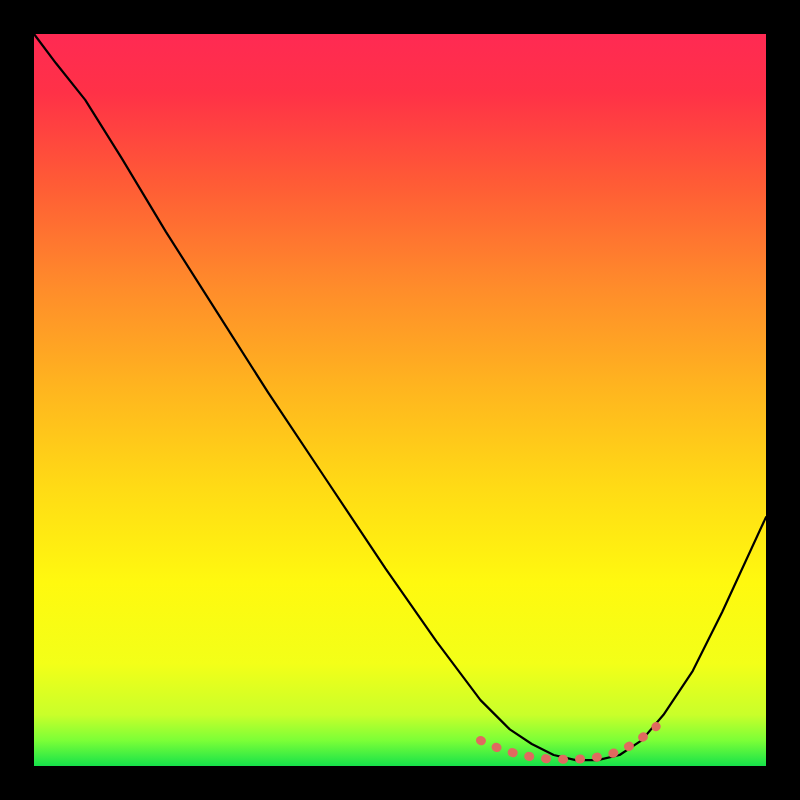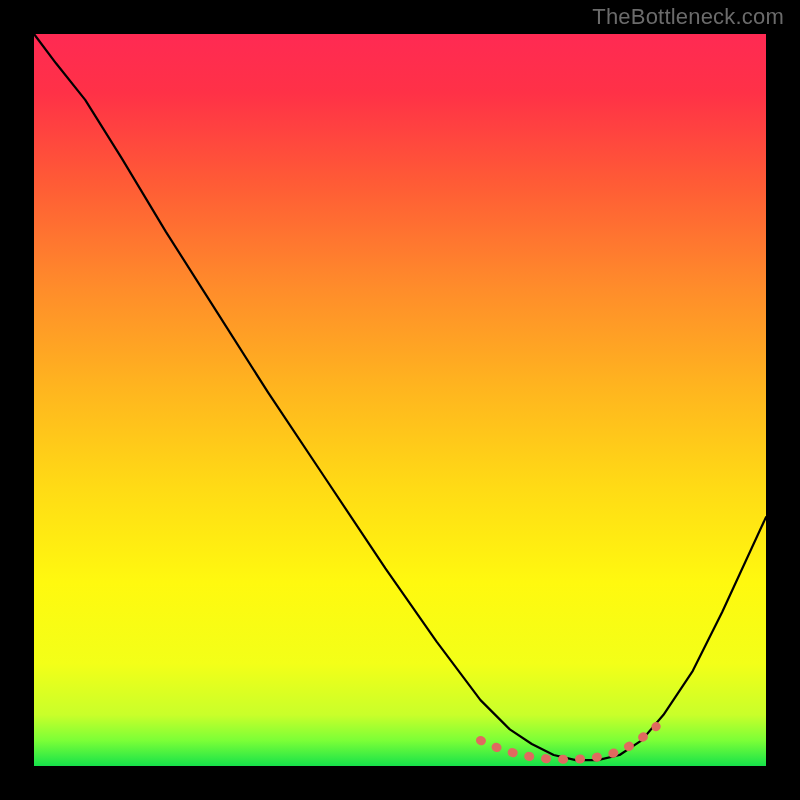--- a/index.html
+++ b/index.html
@@ -32,14 +32,13 @@
 
     <rect x="34" y="34" width="732" height="732" fill="url(#bg)"></rect>
 
     <path id="curve-path" fill="none" stroke="#000" stroke-width="2.2" stroke-linejoin="round" stroke-linecap="round" d="M34.0 34.0 L56.0 63.3 L85.2 99.9 L121.8 158.4 L165.8 231.6 L217.0 312.2 L268.2 392.7 L326.8 480.5 L385.4 568.4 L436.6 641.6 L480.5 700.1 L509.8 729.4 L531.8 744.0 L553.7 755.0 L575.7 760.1 L597.6 760.1 L619.6 755.0 L641.6 740.4 L663.5 714.8 L692.8 670.8 L722.1 612.3 L766.0 517.1"></path>
 
     <path id="marker-path" fill="none" stroke="#e06a5f" stroke-width="9" stroke-linecap="round" stroke-dasharray="1 16" d="M480.5 740.4 L502.5 749.9 L524.4 755.8 L546.4 758.7 L568.4 759.4 L590.3 758.7 L612.3 753.6 L634.2 744.0 L656.2 726.5"></path>
 
     <rect x="0" y="0" width="800" height="800" fill="none" stroke="#000" stroke-width="68"></rect>
   </svg>
 
-  <span class="attribution" id="attr-span" style="top: 4px; right: 16px; color: rgb(107, 107, 107);">TheBottleneck.com</span>
 </div>
 
 </body></html>

